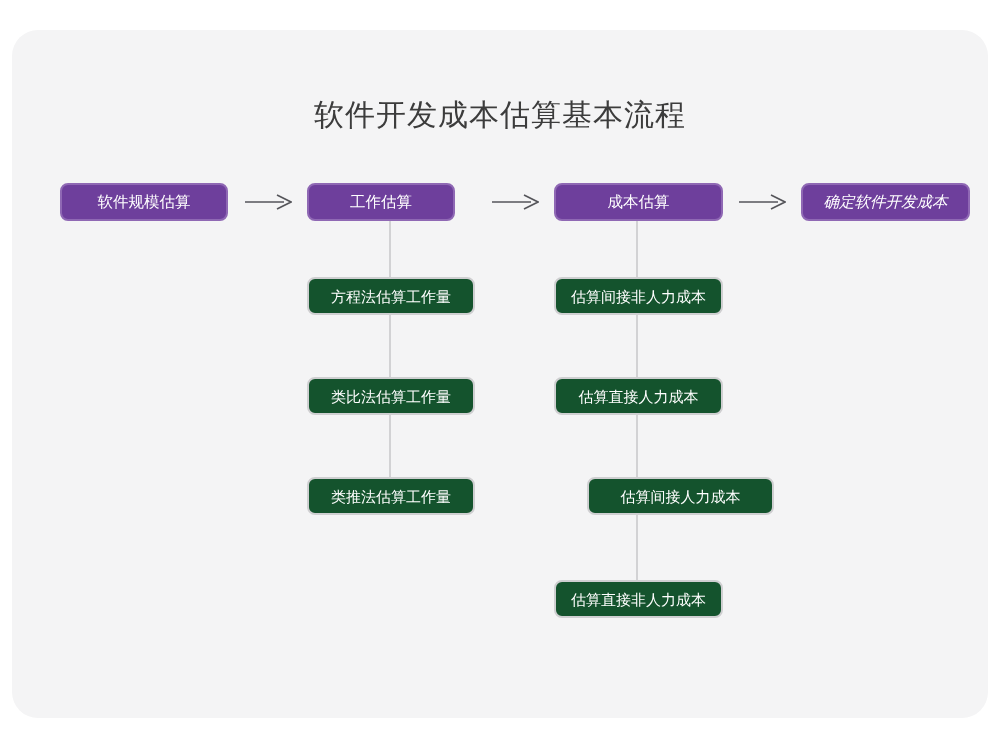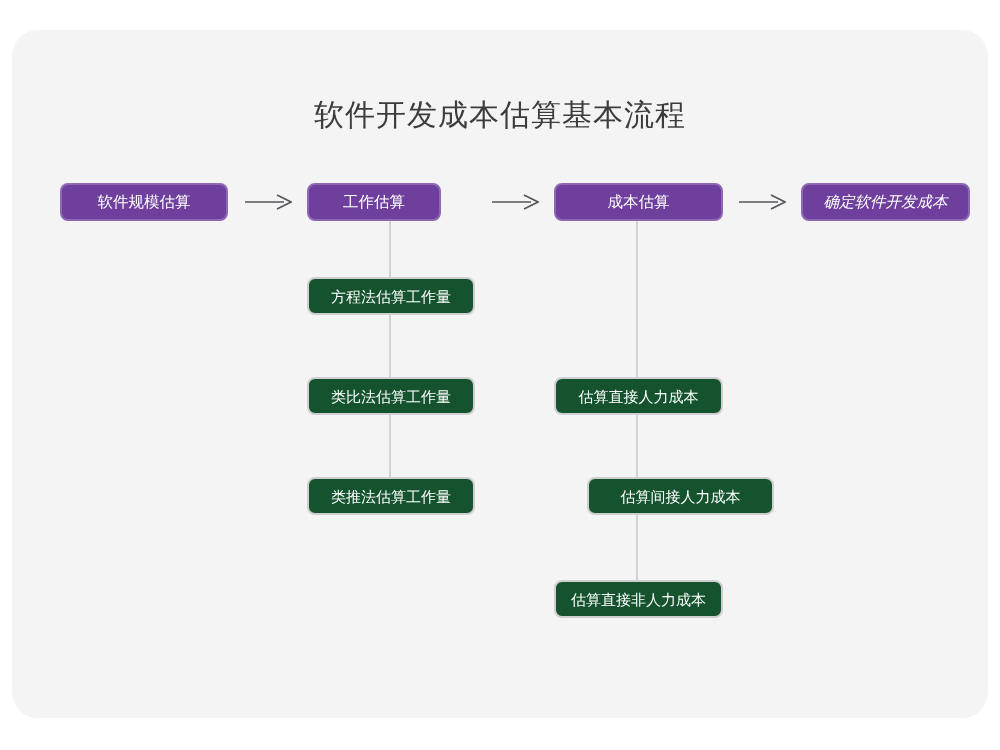--- a/index.html
+++ b/index.html
@@ -102,37 +102,40 @@
   <div id="card"></div>
 
   <div id="title">软件开发成本估算基本流程</div>
 
   <div id="flow">
       <div class="vline" style="left: 373px; top: 219px; height: 261px; background: rgb(210, 210, 212);"></div>
       <div class="vline" style="left: 620px; top: 219px; height: 364px; background: rgb(210, 210, 212);"></div>
       <div class="node primary" style="left: 44px; top: 183px; width: 168px;">
         <span>软件规模估算</span>
       </div>
-      <div class="node primary" style="left: 291px; top: 183px; width: 134px;">
+      <div class="node primary" style="left: 291px; top: 183px; width: 148px;">
         <span>工作估算</span>
       </div>
       <div class="node primary" style="left: 538px; top: 183px; width: 169px; text-align: right;">
         <span>成本估算</span>
       </div>
       <div class="node primary" style="left: 785px; top: 183px; width: 169px; font-style: italic;">
         <span>确定软件开发成本</span>
       </div>
       <div class="node secondary" style="left: 291px; top: 277px; width: 168px;">
         <span>方程法估算工作量</span>
       </div>
       <div class="node secondary" style="left: 291px; top: 377px; width: 168px;">
         <span>类比法估算工作量</span>
       </div>
       <div class="node secondary" style="left: 291px; top: 477px; width: 168px;">
         <span>类推法估算工作量</span>
+      </div>
+      <div class="node secondary" style="left: 538px; top: 277px; width: 169px;">
+        <span>估算间接非人力成本</span>
       </div>
       <div class="node secondary" style="left: 538px; top: 377px; width: 169px;">
         <span>估算直接人力成本</span>
       </div>
       <div class="node secondary" style="left: 538px; top: 477px; width: 187px; margin-left: 33px;">
         <span>估算间接人力成本</span>
       </div>
       <div class="node secondary" style="left: 538px; top: 580px; width: 169px;">
         <span>估算直接非人力成本</span>
       </div>

